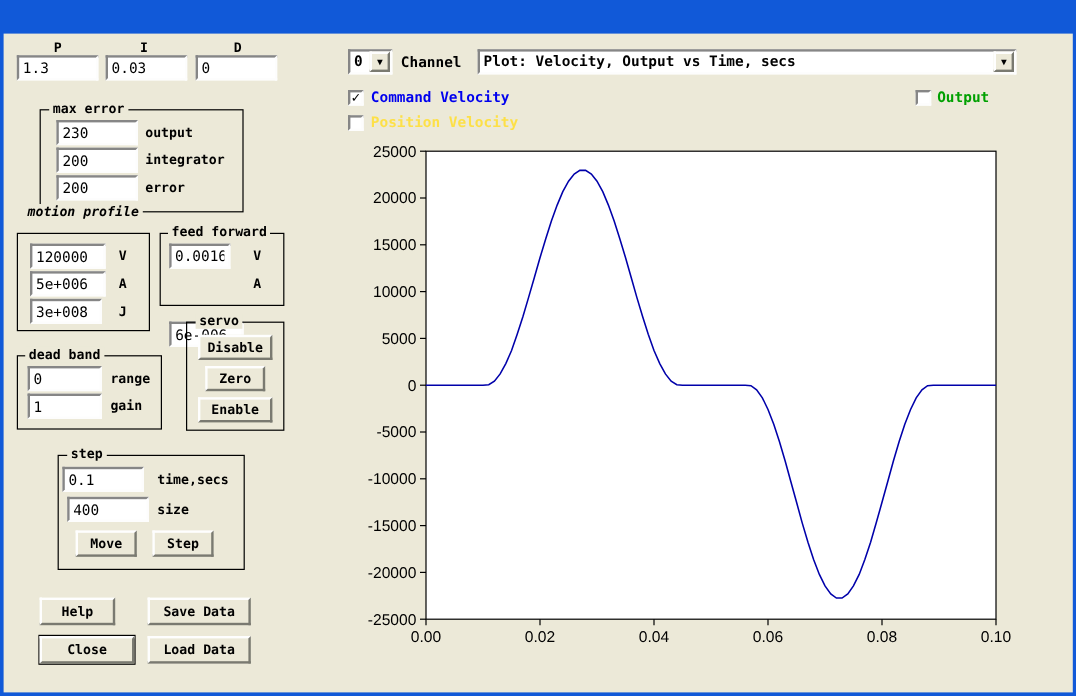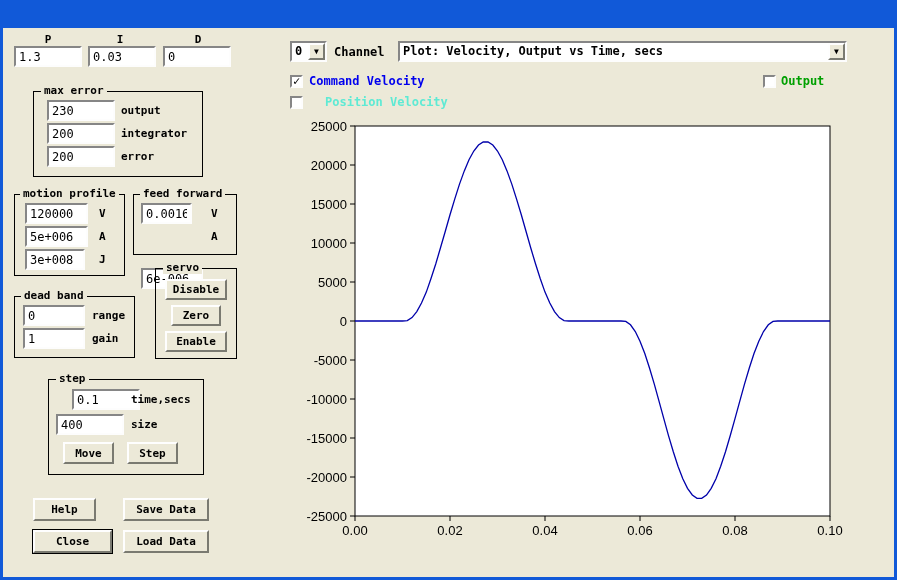--- a/index.html
+++ b/index.html
@@ -77,21 +77,21 @@
   <div class="group" style="left:33px;top:91px;width:170px;height:86px;"></div>
   <span class="gtitle" style="left:41px;top:84px;">max error</span>
   <input class="entry" style="left: 47px; top: 100px; width: 68px;" value="230">
   <span class="lbl" style="left:121px;top:104px;">output</span>
   <input class="entry" style="left: 47px; top: 123px; width: 68px;" value="200">
   <span class="lbl" style="left:121px;top:127px;">integrator</span>
   <input class="entry" style="left: 47px; top: 146px; width: 68px;" value="200">
   <span class="lbl" style="left:121px;top:150px;">error</span>
 
   <div class="group" style="left:14px;top:194px;width:111px;height:82px;"></div>
-  <span class="gtitle" style="left:20px;top:187px;">motion profile</span>
+  <span class="gtitle" style="left:20px;top:170px;font-style:italic;">motion profile</span>
   <input class="entry" style="left: 25px; top: 203px; width: 63px;" value="120000">
   <span class="lbl" style="left:99px;top:207px;">V</span>
   <input class="entry" style="left: 25px; top: 226px; width: 63px;" value="5e+006">
   <span class="lbl" style="left:99px;top:230px;">A</span>
   <input class="entry" style="left: 25px; top: 249px; width: 60px;" value="3e+008">
   <span class="lbl" style="left:99px;top:253px;">J</span>
 
   <div class="group" style="left:133px;top:194px;width:104px;height:61px;"></div>
   <span class="gtitle" style="left:140px;top:187px;text-align:right;">feed forward</span>
   <input class="entry" style="left: 141px; top: 203px; width: 51px;" value="0.00163">
@@ -107,21 +107,21 @@
 
   <div class="group" style="left:14px;top:296px;width:121px;height:62px;"></div>
   <span class="gtitle" style="left:21px;top:289px;">dead band</span>
   <input class="entry" style="left: 23px; top: 305px; width: 62px;" value="0">
   <span class="lbl" style="left:92px;top:309px;">range</span>
   <input class="entry" style="left: 23px; top: 328px; width: 62px;" value="1">
   <span class="lbl" style="left:92px;top:332px;">gain</span>
 
   <div class="group" style="left:48px;top:379px;width:156px;height:96px;"></div>
   <span class="gtitle" style="left:56px;top:372px;">step</span>
-  <input class="entry" style="left: 72px; top: 389px; width: 68px;" value="0.1">
+  <input class="entry" style="left: 52px; top: 389px; width: 68px;" value="0.1">
   <span class="lbl" style="left:131px;top:393px;">time,secs</span>
   <input class="entry" style="left: 56px; top: 414px; width: 68px;" value="400">
   <span class="lbl" style="left:131px;top:418px;text-align:right;">size</span>
   <button class="btn" style="left:63px;top:442px;width:51px;height:22px;">Move</button>
   <button class="btn" style="left:127px;top:442px;width:51px;height:22px;">Step</button>
 
   <button class="btn" style="left:33px;top:498px;width:63px;height:23px;">Help</button>
   <button class="btn" style="left:123px;top:498px;width:86px;height:23px;">Save Data</button>
   <button class="btn default-ring" style="left:33px;top:530px;width:79px;height:23px;">Close</button>
   <button class="btn" style="left:123px;top:530px;width:86px;height:23px;">Load Data</button>
@@ -132,21 +132,21 @@
   </div>
   <span class="lbl12" style="left:334px;top:45px;">Channel</span>
   <div class="combo" style="left:398px;top:41px;width:449px;">
     <span class="combo-val">Plot: Velocity, Output vs Time, secs</span>
     <span class="combo-arrow">▼</span>
   </div>
 
   <div class="cb" style="left:290px;top:75px;">✓</div>
   <span class="cb-label" style="left: 309px; top: 74px; color: rgb(0, 0, 238);">Command Velocity</span>
   <div class="cb" style="left:290px;top:96px;"></div>
-  <span class="cb-label" style="left: 309px; top: 95px; color: #5eead4; margin-left: 16px;">Position Velocity</span>
+  <span class="cb-label" style="left: 309px; top: 95px; color: #fde047;">Position Velocity</span>
   <div class="cb" style="left:763px;top:75px;"></div>
   <span class="cb-label" style="left: 781px; top: 74px; color: rgb(0, 160, 0);">Output</span>
 
   <svg id="chart-svg" class="chart-svg" width="560" height="430">
       <rect x="55" y="11" width="475" height="390" fill="#ffffff" stroke="#000"></rect>
       <line x1="50" y1="11" x2="55" y2="11" stroke="#000"></line>
       <text class="tick" x="47" y="15.5" text-anchor="end">25000</text>
       <line x1="50" y1="50" x2="55" y2="50" stroke="#000"></line>
       <text class="tick" x="47" y="54.5" text-anchor="end">20000</text>
       <line x1="50" y1="89" x2="55" y2="89" stroke="#000"></line>

